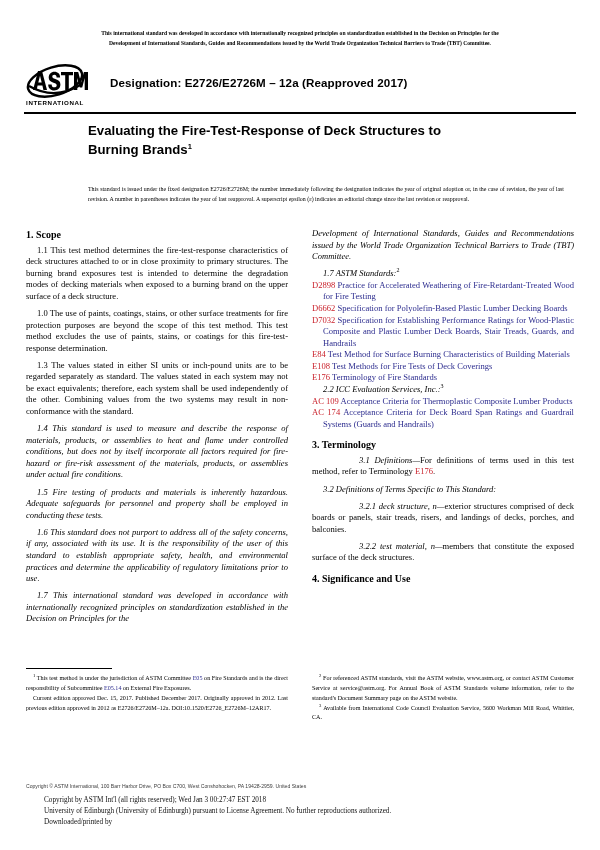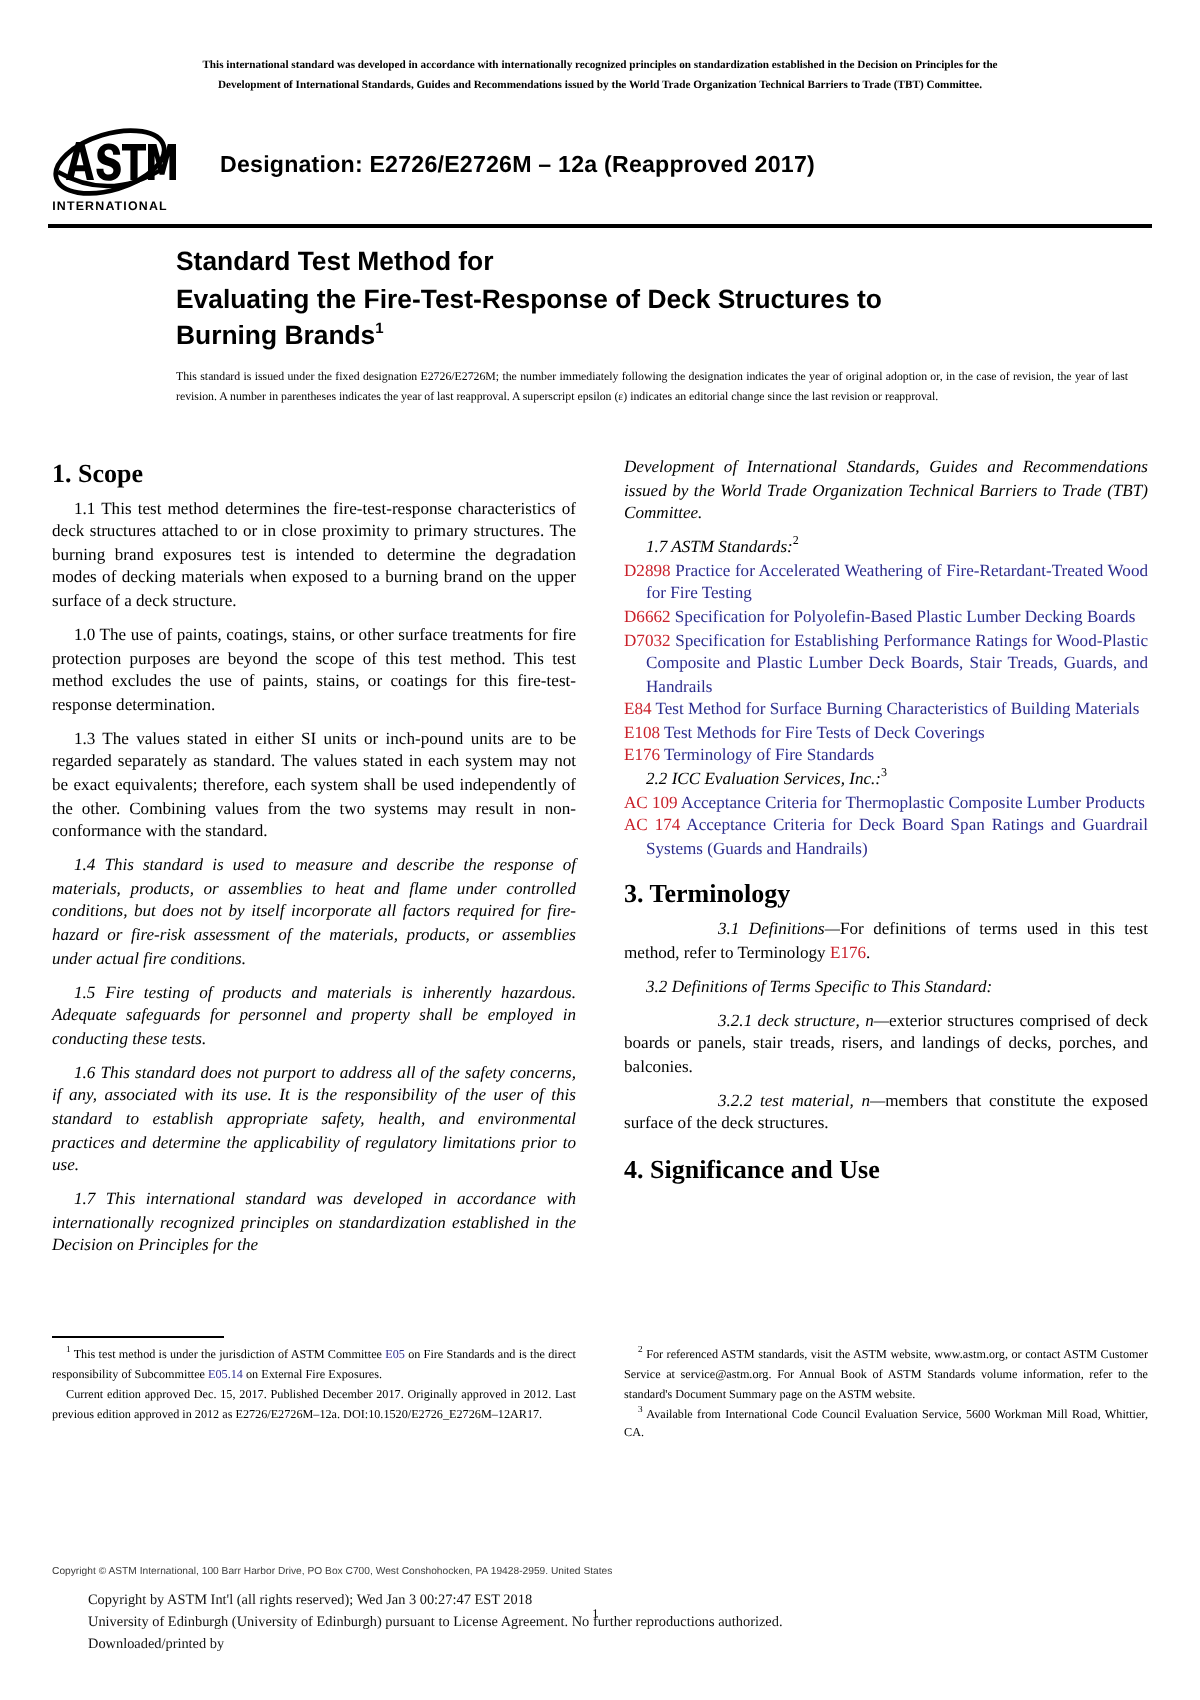--- a/index.html
+++ b/index.html
@@ -119,21 +119,21 @@
     line-height: 1.355;
     text-align: justify;
     color: #000;
   }
   .col.left  { left: 0; }
   .col.right { left: 286px; }
 
   h2.sec {
     font-family: "Liberation Serif", serif;
     font-weight: bold;
-    font-size: 13px;
+    font-size: 10px;
     margin: 0 0 3px 0;
     padding: 0;
     text-align: left;
   }
   h2.sec.spaced { margin-top: 8px; }
 
   p.para {
     margin: 0 0 0 0;
     padding: 0;
     text-indent: 11px;
@@ -264,21 +264,20 @@
 
         <text x="31" y="41" text-anchor="middle" font-family="Liberation Sans, sans-serif" font-size="6.2" font-weight="bold" letter-spacing="0.6" fill="#000">INTERNATIONAL</text>
       </svg>
     </div>
     <div class="designation">Designation: E2726/E2726M – 12a (Reapproved 2017)</div>
   </div>
 
   <div class="rule-top"></div>
 
   <div class="title-block">
-    <div>Standard Test Method for</div>
     <div>Evaluating the Fire-Test-Response of Deck Structures to</div>
     <div><span>Burning Brands</span><sup>1</sup></div>
   </div>
 
   <div class="issue-note">This standard is issued under the fixed designation E2726/E2726M; the number immediately following the designation indicates the year of original adoption or, in the case of revision, the year of last revision. A number in parentheses indicates the year of last reapproval. A superscript epsilon (ε) indicates an editorial change since the last revision or reapproval.</div>
 
   <div class="cols">
 
     <div class="col left">
       <h2 class="sec">1. Scope</h2>

